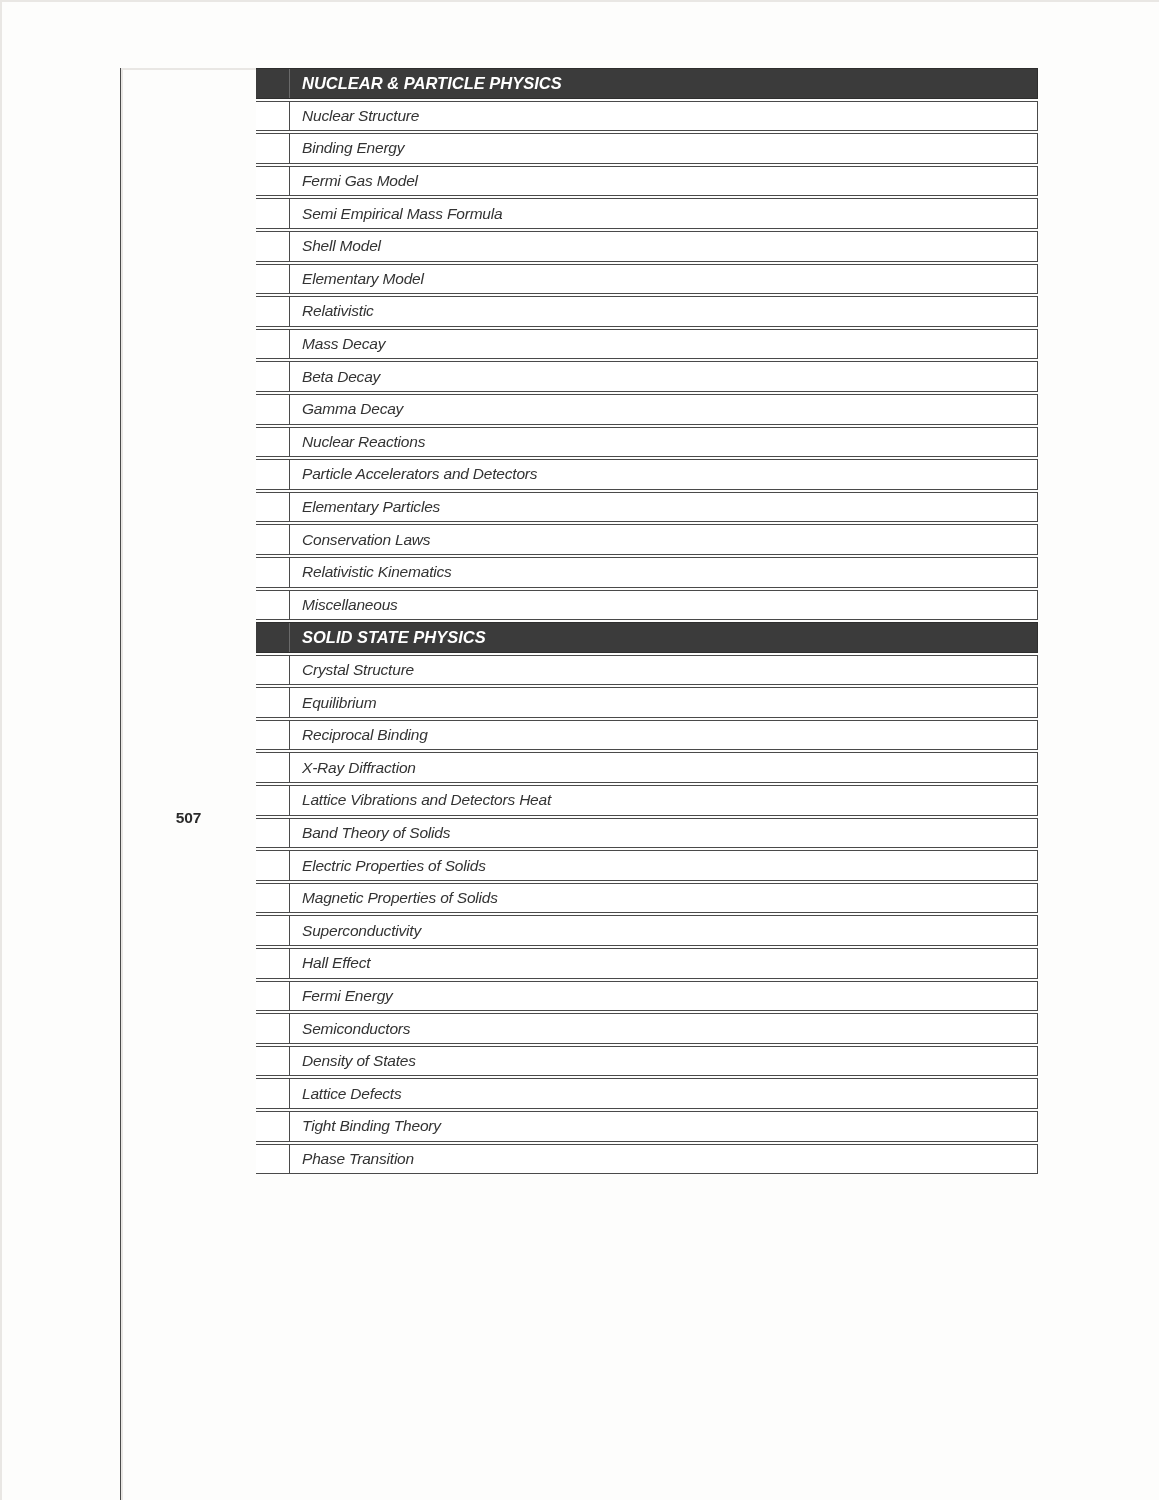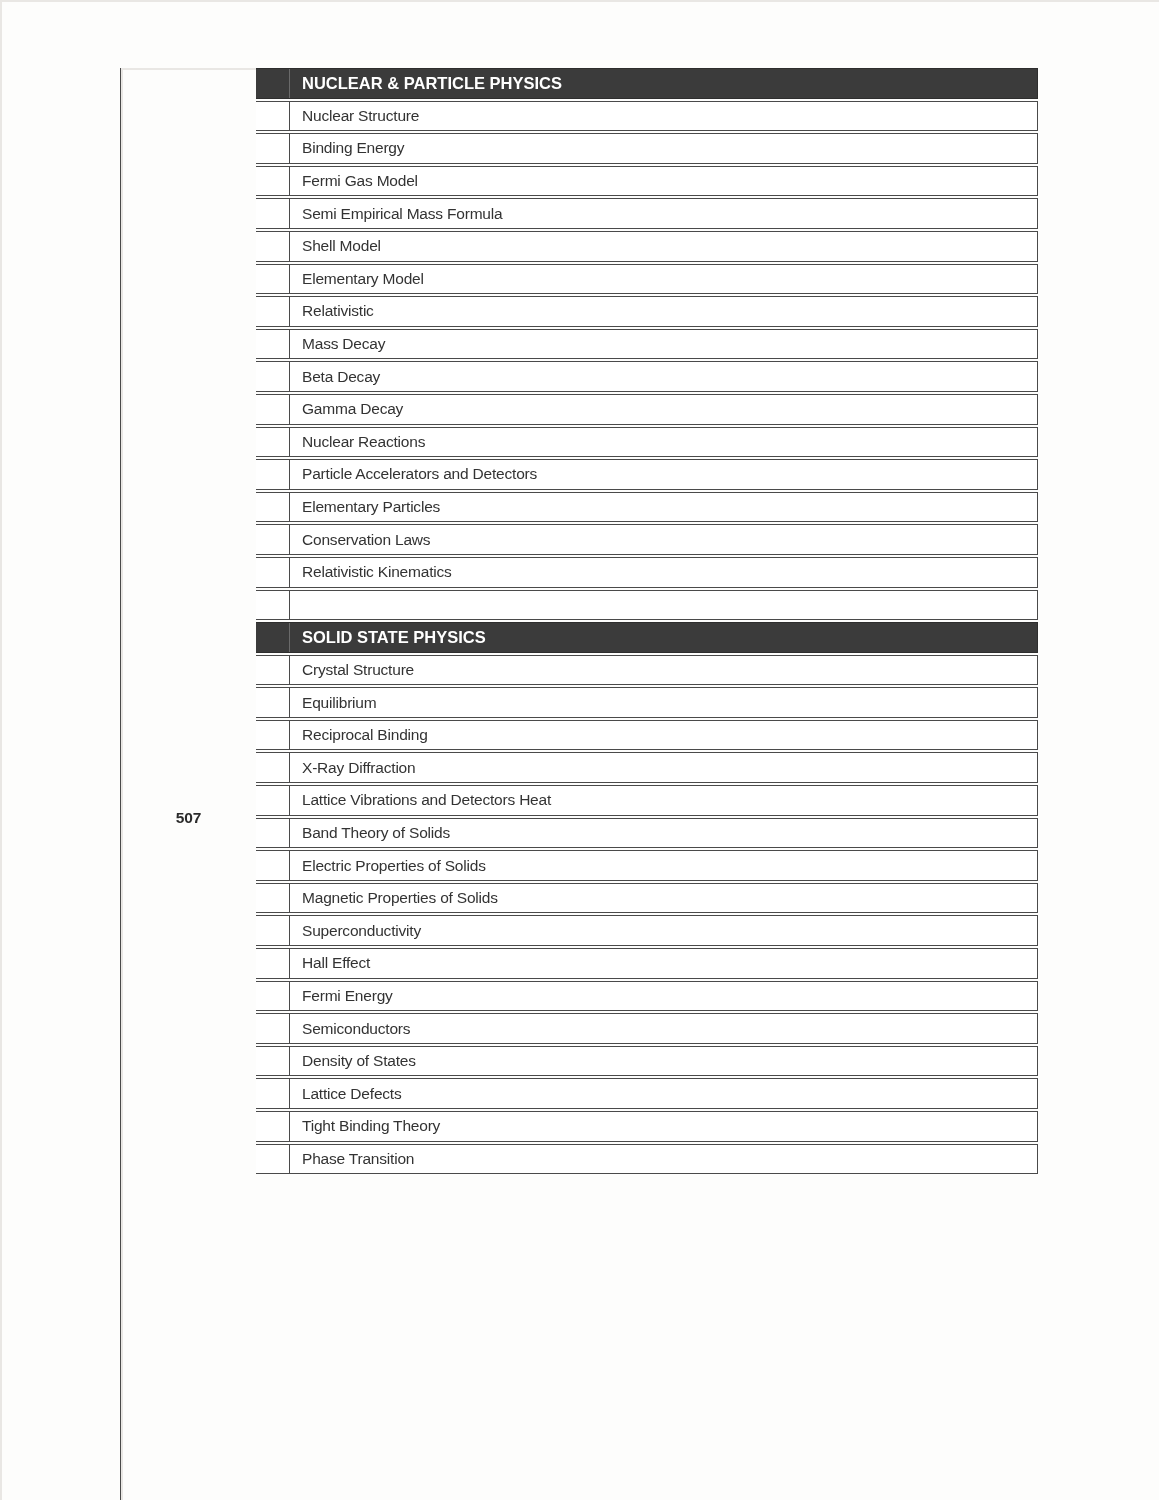--- a/index.html
+++ b/index.html
@@ -54,20 +54,21 @@
     font-weight: bold;
     border-right: 1px solid var(--border-color, #4a4a4a);
   }
   .row.header .col.num { border-right-color: #6a6a6a; }
   .col.title {
     flex: 1;
     padding-left: 12px;
     justify-content: flex-start;
     text-align: left;
     color: #333333;
+    font-style: italic;
   }
   .row.header .col.title { color: var(--header-fg, #ffffff); }
   .col.page {
     width: 136px;
     justify-content: center;
     font-weight: bold;
     border-left: 1px solid var(--border-color, #4a4a4a);
   }
   .row.header .col.page { border-left-color: #6a6a6a; }
 </style>
@@ -151,20 +152,21 @@
         <div class="col title">Conservation Laws</div>
         <div class="col page">408</div>
       </div>
       <div class="row">
         <div class="col num">8.15</div>
         <div class="col title">Relativistic Kinematics</div>
         <div class="col page">413</div>
       </div>
       <div class="row">
         <div class="col num"></div>
+        <div class="col title">Miscellaneous</div>
         <div class="col page">418</div>
       </div>
       <div class="row header">
         <div class="col num">9</div>
         <div class="col title">SOLID STATE PHYSICS</div>
         <div class="col page">425</div>
       </div>
       <div class="row">
         <div class="col num">9.1</div>
         <div class="col title">Crystal Structure</div>

